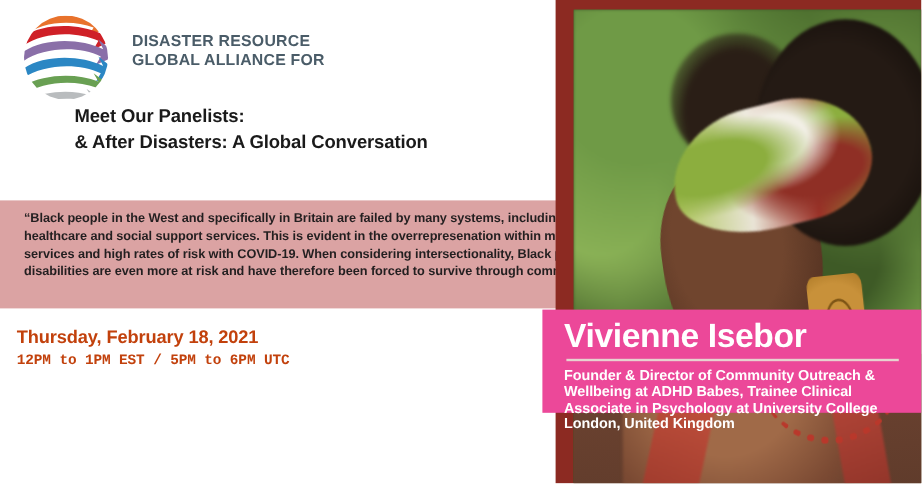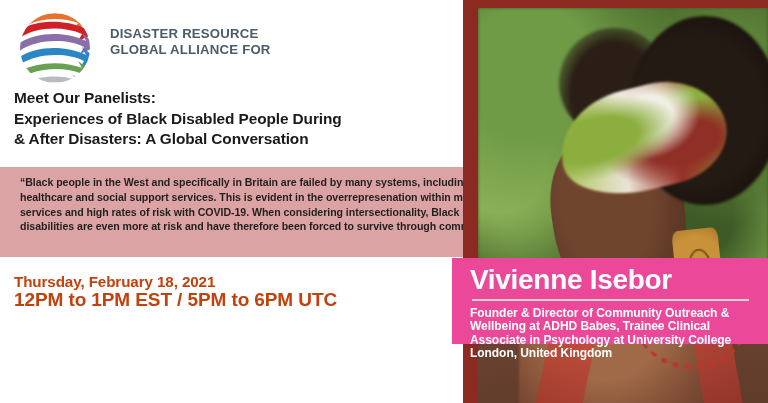--- a/index.html
+++ b/index.html
@@ -56,20 +56,21 @@
     top: 88px;
     width: 430px;
     color: #1a1a1a;
   }
   .headline .h-line {
     font-size: 15.4px;
     font-weight: bold;
     line-height: 20.5px;
     letter-spacing: -0.1px;
     white-space: nowrap;
+    margin-left: 48px;
   }
 
   
   .quote-block {
     position: absolute;
     left: 0;
     top: 167px;
     width: 537px;
     height: 90px;
     background: #dba3a3;
@@ -93,25 +94,26 @@
     color: #c2410c;
   }
   .event-date {
     font-size: 15.2px;
     font-weight: bold;
     line-height: 19px;
     letter-spacing: -0.1px;
     white-space: nowrap;
   }
   .event-time {
-    font-size: 19px;
+    font-size: 12px;
     font-weight: bold;
     line-height: 18.5px;
     letter-spacing: -0.1px;
     white-space: nowrap;
+    font-family: Liberation Mono, monospace;
   }
   .event-captions {
     font-size: 12.4px;
     font-weight: normal;
     line-height: 17px;
     letter-spacing: -0.05px;
     margin-top: 2px;
     white-space: nowrap;
   }
 
@@ -347,21 +349,20 @@
       </svg>
     </div>
     <div class="logo-text">
       <div>DISASTER RESOURCE</div>
       <div>GLOBAL ALLIANCE FOR</div>
     </div>
   </div>
 
   <div class="headline">
     <div class="h-line">Meet Our Panelists:</div>
-    <div class="h-line">Experiences of Black Disabled People During</div>
     <div class="h-line">&amp; After Disasters: A Global Conversation</div>
   </div>
 
   <div class="quote-block">
     <div class="quote-text">“Black people in the West and specifically in Britain are failed by many systems, including healthcare and social support services. This is evident in the overrepresenation within mental health services and high rates of risk with COVID-19. When considering intersectionality, Black people with disabilities are even more at risk and have therefore been forced to survive through community. ”</div>
   </div>
 
   <div class="event-details">
     <div class="event-date">Thursday, February 18, 2021</div>
     <div class="event-time">12PM to 1PM EST / 5PM to 6PM UTC</div>

